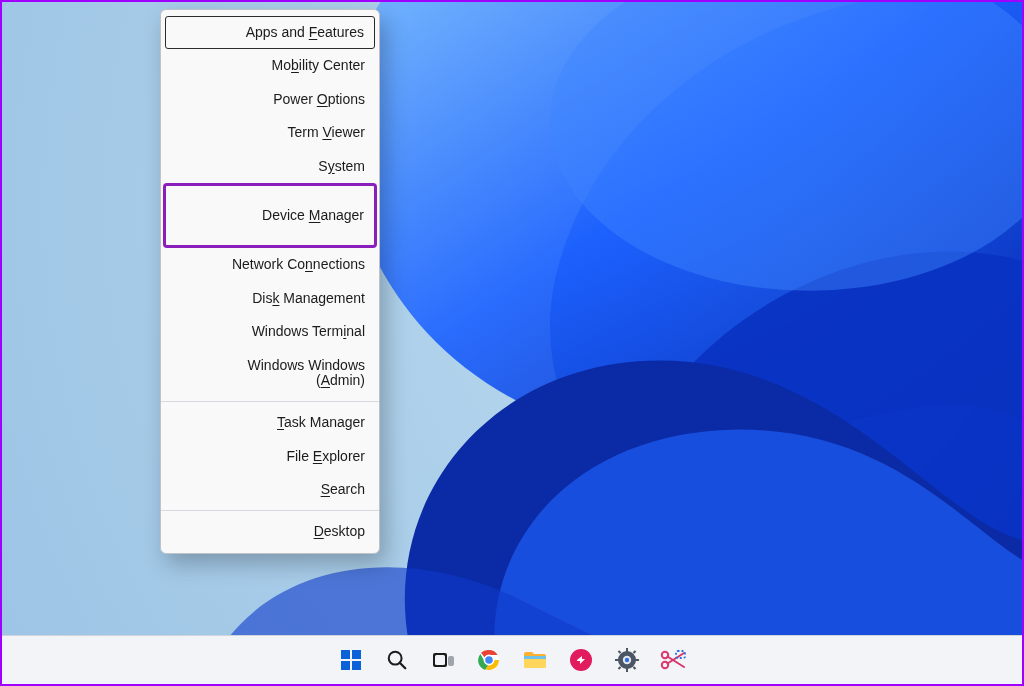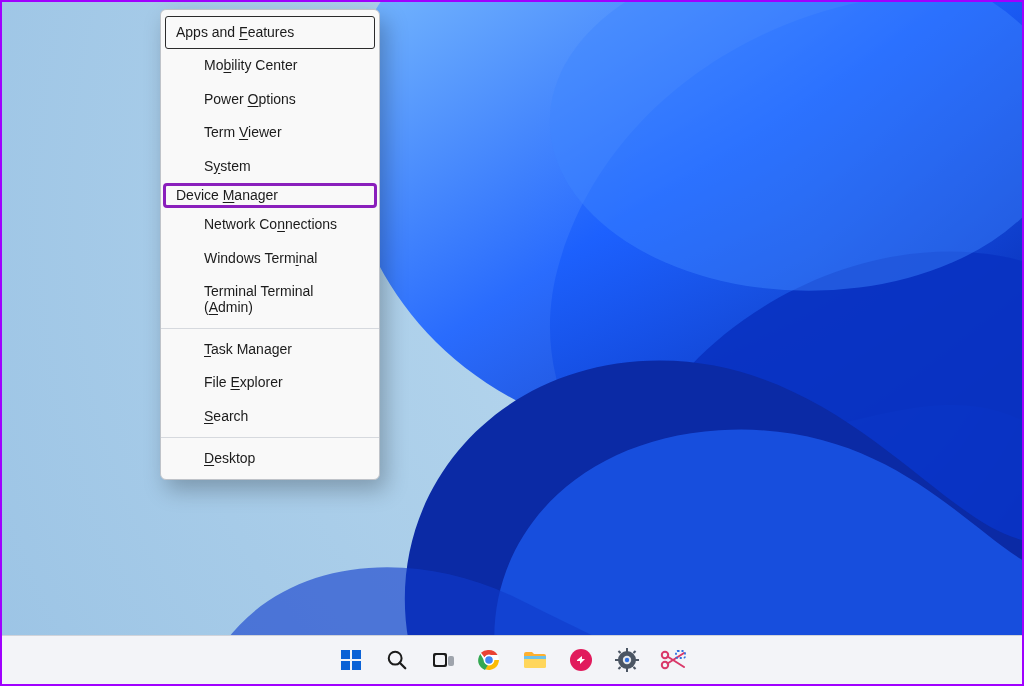--- a/index.html
+++ b/index.html
@@ -5,24 +5,24 @@
   html,body{margin:0;padding:0;width:1024px;height:686px;overflow:hidden;font-family:"Segoe UI",Arial,sans-serif;}
   .outer-border{box-sizing:border-box;width:1024px;height:686px;border:2px solid #a000ff;position:relative;}
   
   .wallpaper{position:absolute;inset:0;overflow:hidden;background:radial-gradient(circle at 85% 30%,#cfe8f7 0%,#b3d4ec 35%,#9cc4e5 100%);}
   .wallpaper svg{position:absolute;inset:0;}
   
   .taskbar{position:absolute;left:0;right:0;bottom:0;height:48px;background:#f3f4f8;border-top:1px solid #d0d3da;display:flex;align-items:center;justify-content:center;gap:18px;}
   .tb-icon{width:28px;height:28px;display:flex;align-items:center;justify-content:center;border-radius:4px;}
   .tb-icon svg{display:block;}
   
-  .menu{position:absolute;left:158px;top:7px;width:218px;background:#f9f9f9;border:1px solid #bfc3c9;border-radius:6px;box-shadow:6px 10px 22px rgba(0,0,0,.25);padding:4px 0;}
+  .menu{position:absolute;left:158px;top:7px;width:218px;background:#f9f9f9;border:1px solid #bfc3c9;border-radius:6px;box-shadow:6px 10px 22px rgba(0,0,0,.25);padding:4px 0;text-align:right;}
   .menu-item{padding:9px 14px 9px 14px;font-size:14px;color:#1b1b1b;line-height:1.1;cursor:default;position:relative;margin-left:29px;}
   .menu-item.first-boxed{margin:2px 4px 0 4px;border:1px solid #2b2b2b;border-radius:3px;padding:8px 10px;}
-  .menu-item.hl{border:3px solid #8a1fbc;border-radius:4px;margin:0 2px;padding:2px 10px;}
+  .menu-item.hl{border:3px solid #8a1fbc;border-radius:4px;margin:0 2px;padding:22px 10px;}
   .menu-sep{height:1px;background:#d6d9de;margin:4px 0;}
   .menu .sub-arrow{position:absolute;right:12px;top:50%;transform:translateY(-50%);font-size:11px;color:#5a5d62;}
   .ul{text-decoration:underline;text-underline-offset:2px;}
 </style>
 </head>
 <body>
 
 <div class="outer-border">
 
   <div class="wallpaper">
@@ -67,24 +67,27 @@
     <div class="menu-item">
       <span>S</span><span class="ul">y</span><span>stem</span>
     </div>
     <div class="menu-item hl">
       <span>Device </span><span class="ul">M</span><span>anager</span>
     </div>
     <div class="menu-item">
       <span>Network Co</span><span class="ul">n</span><span>nections</span>
     </div>
     <div class="menu-item">
+      <span>Dis</span><span class="ul">k</span><span> Management</span>
+    </div>
+    <div class="menu-item">
       <span>Windows Term</span><span class="ul">i</span><span>nal</span>
     </div>
     <div class="menu-item">
-      <span>Terminal Terminal (</span><span class="ul">A</span><span>dmin)</span>
+      <span>Windows Windows (</span><span class="ul">A</span><span>dmin)</span>
     </div>
     <div class="menu-sep"></div>
     <div class="menu-item">
       <span></span><span class="ul">T</span><span>ask Manager</span>
     </div>
     <div class="menu-item">
       <span>File </span><span class="ul">E</span><span>xplorer</span>
     </div>
     <div class="menu-item">
       <span></span><span class="ul">S</span><span>earch</span>

